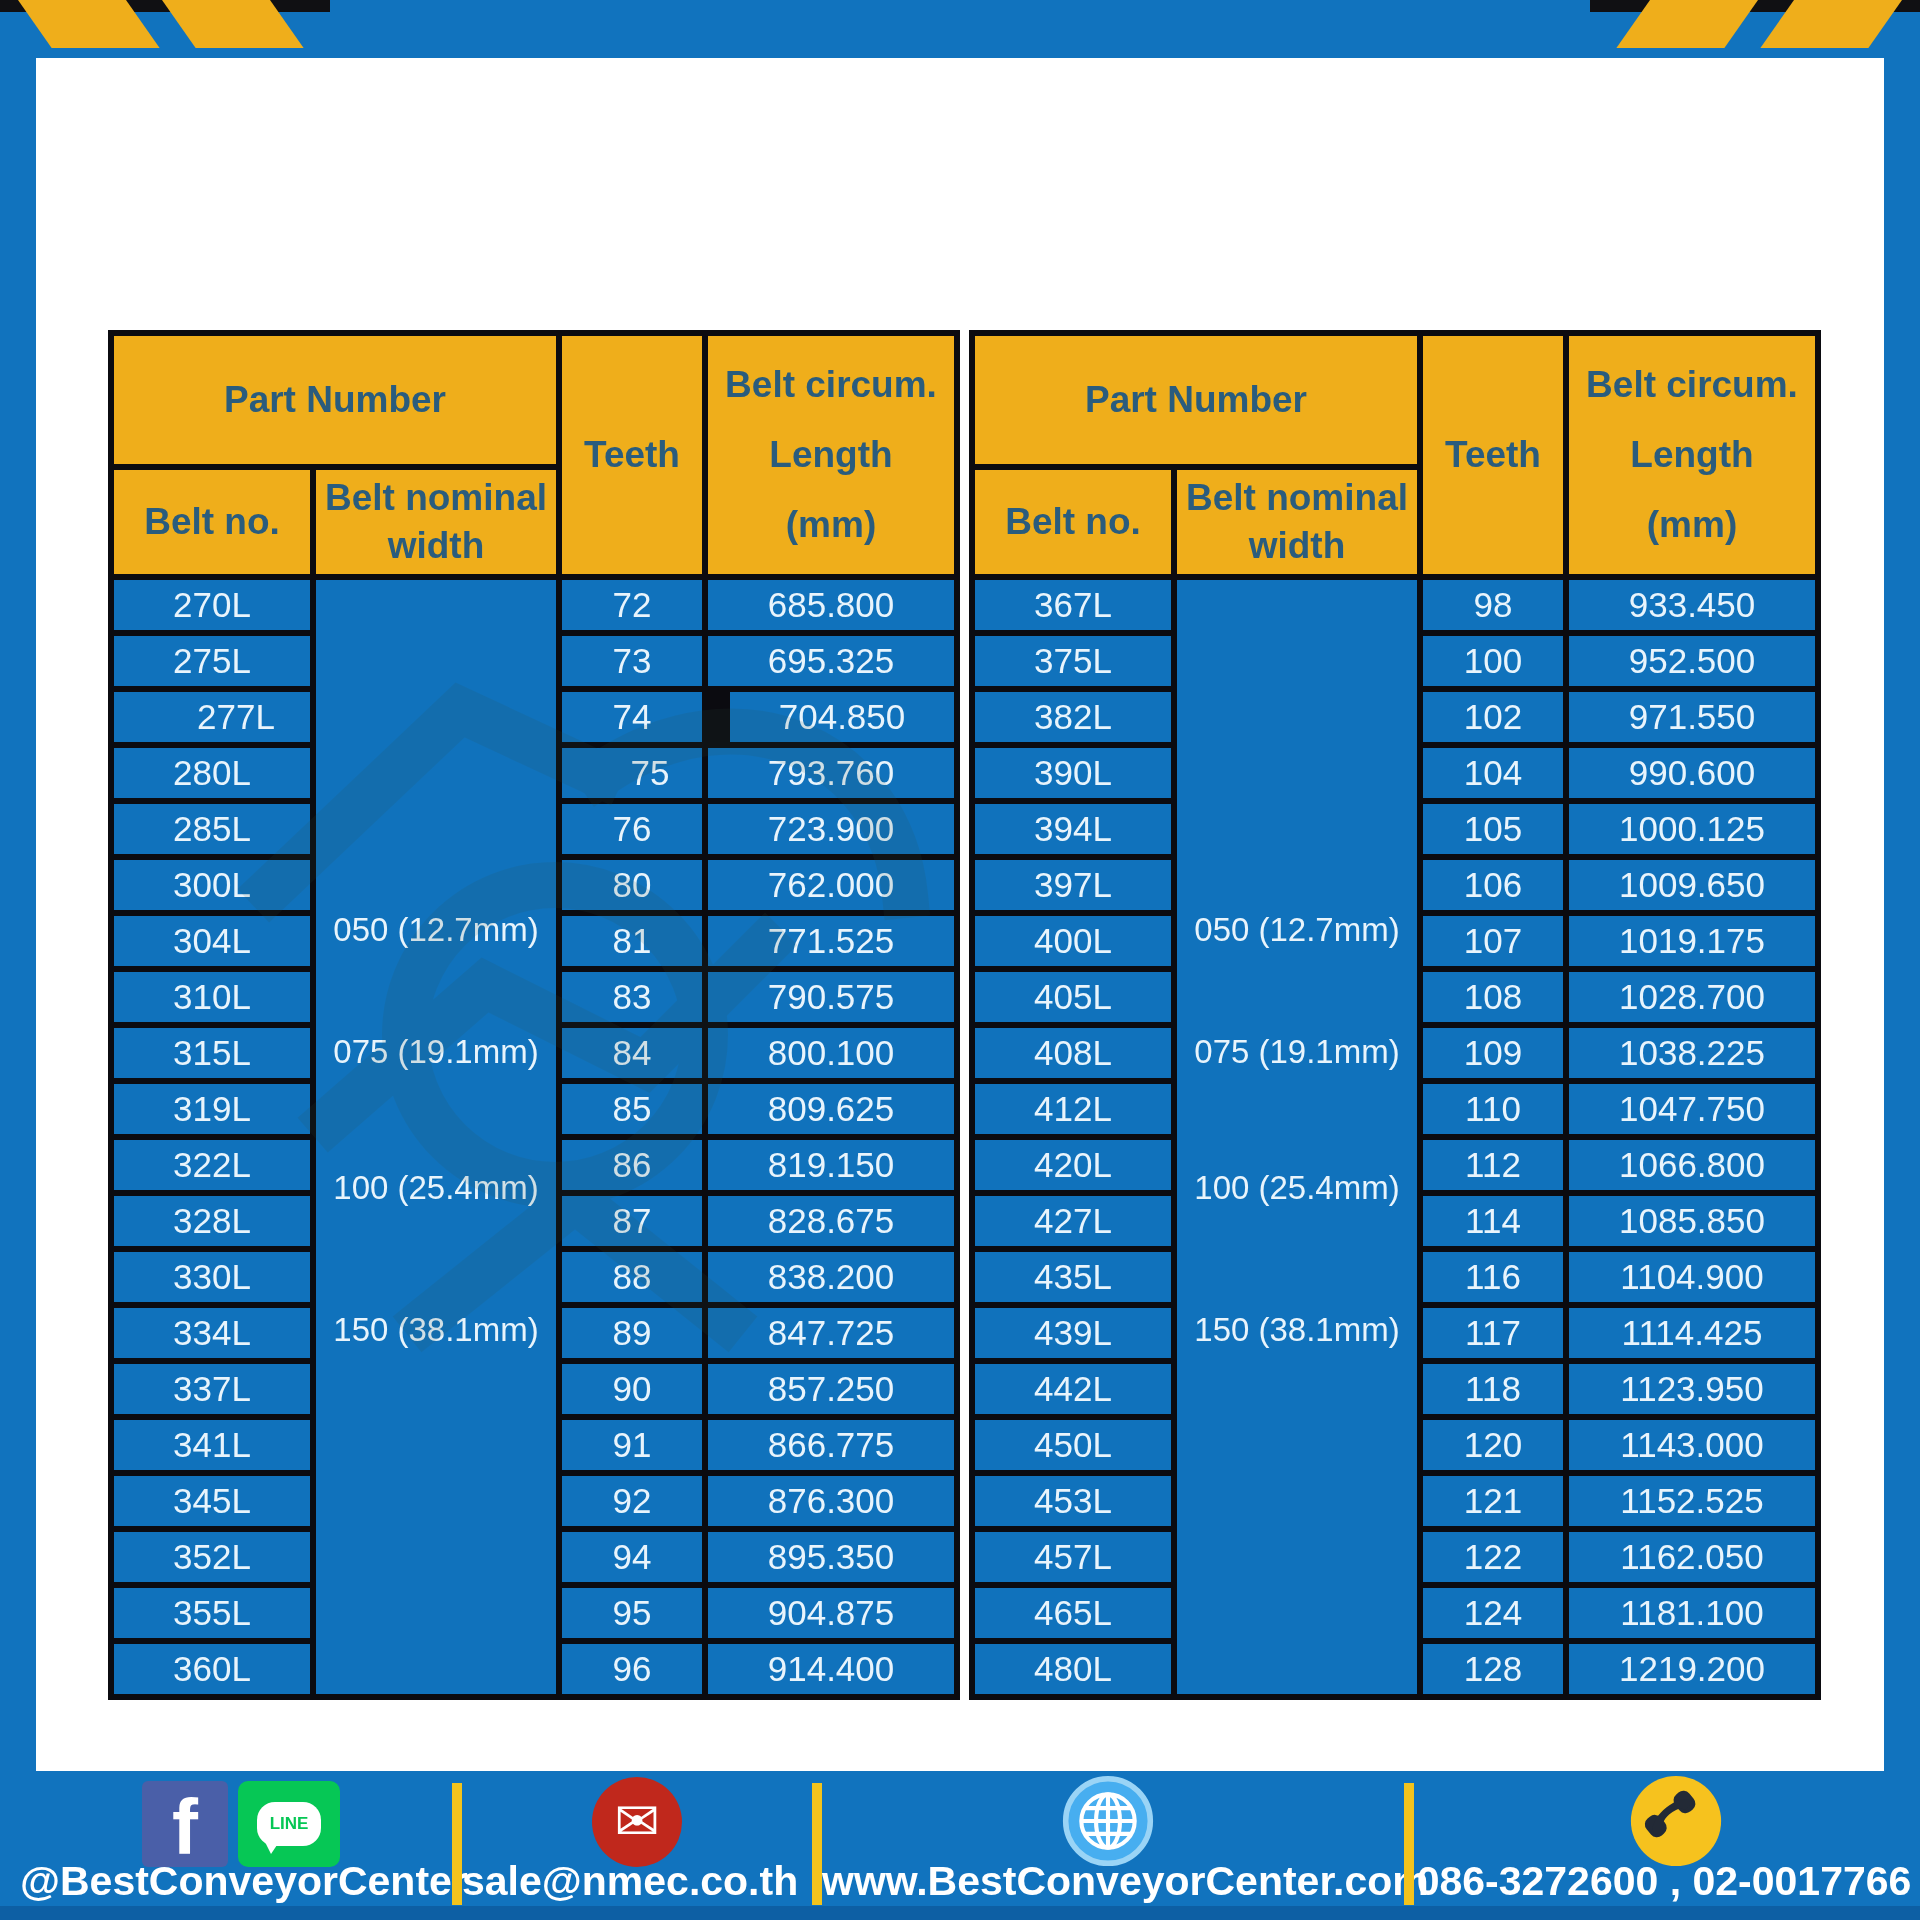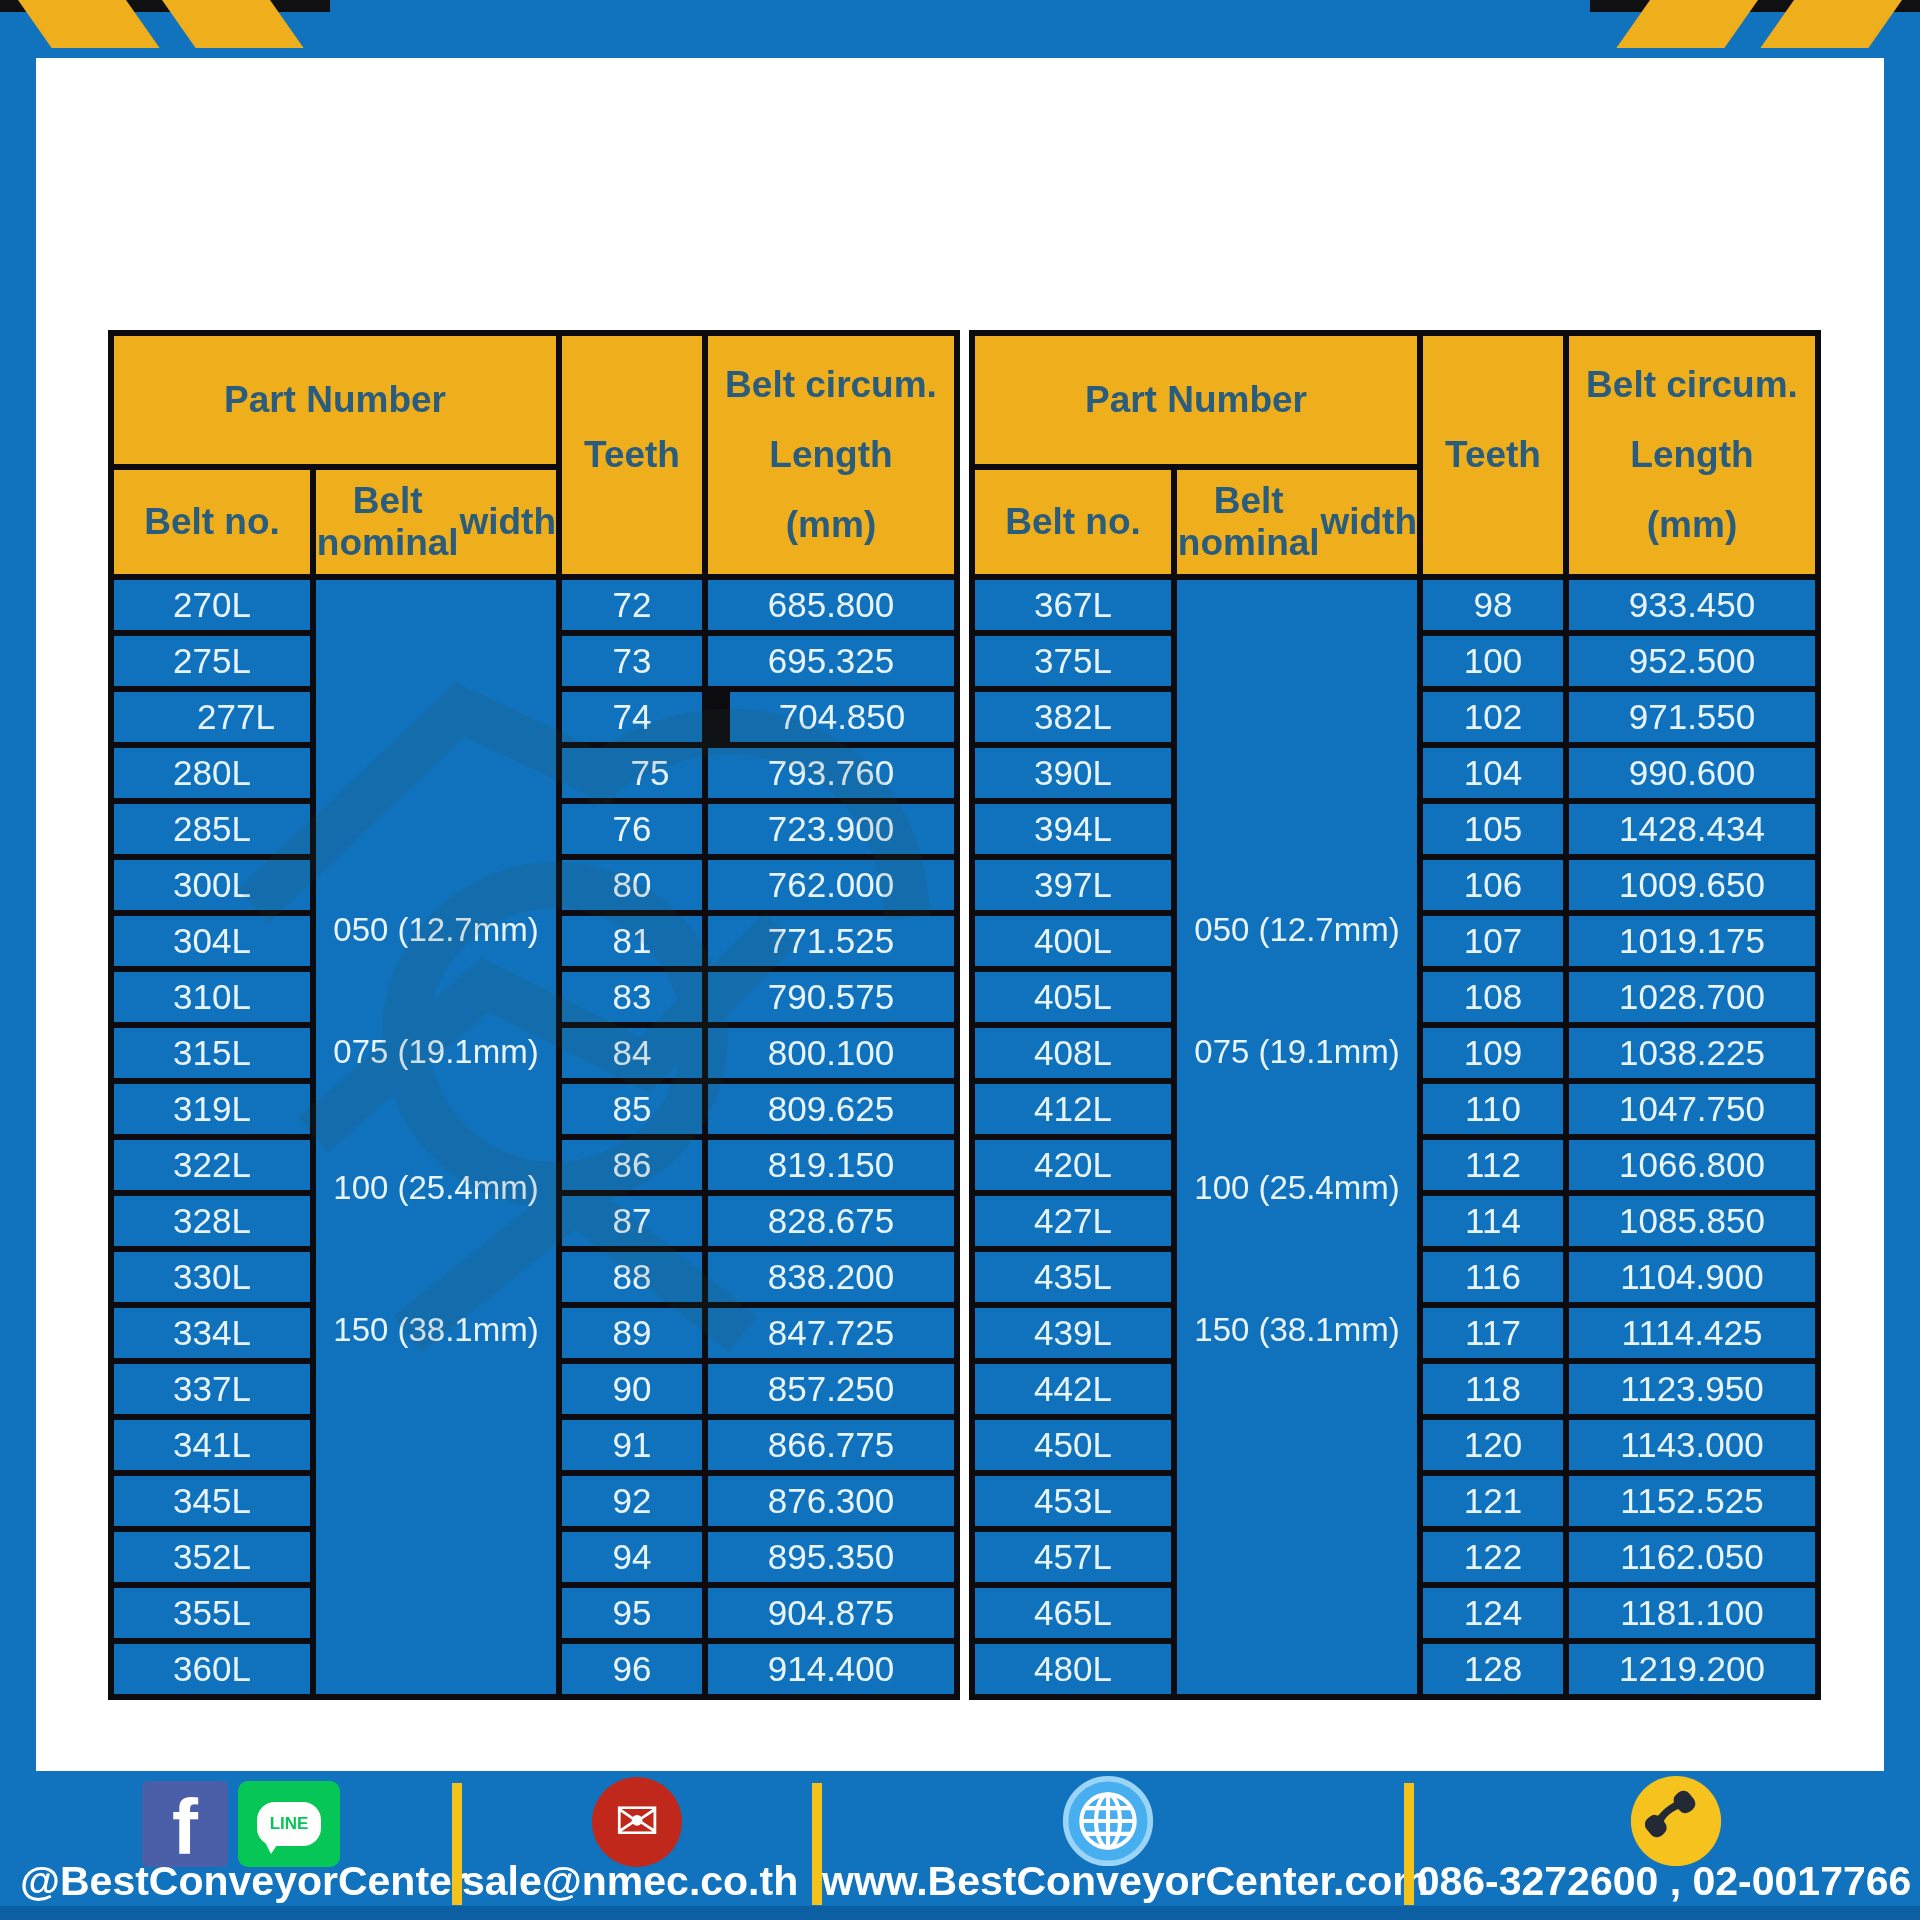--- a/index.html
+++ b/index.html
@@ -53,21 +53,21 @@
     grid-template-rows:128px 104px repeat(20,50px);
     gap:6px;padding:6px;background:var(--border-black);z-index:4;}
   #table-left{left:108px;}
   #table-right{left:969px;}
   .hcell{background:var(--header-yellow);color:var(--header-text);font-weight:bold;
     display:flex;align-items:center;justify-content:center;font-size:37px;text-align:center;}
   .h-part{grid-column:1/3;grid-row:1;}
   .h-teeth{grid-column:3;grid-row:1/3;}
   .h-circ{grid-column:4;grid-row:1/3;flex-direction:column;justify-content:space-evenly;}
   .h-beltno{grid-column:1;grid-row:2;}
-  .h-nominal{grid-column:2;grid-row:2;flex-direction:row;justify-content:space-evenly;}
+  .h-nominal{grid-column:2;grid-row:2;flex-direction:column;justify-content:space-evenly;text-align:right;}
   .cell.data{background:var(--cell-blue);color:var(--data-text);font-size:35px;font-weight:400;
     display:flex;align-items:center;justify-content:center;}
   .width-merged{grid-column:2;grid-row:3/23;background:var(--cell-blue);position:relative;}
   .wlabel{position:absolute;width:100%;text-align:center;transform:translateY(-50%);
     color:var(--data-text);font-size:33px;}
   
   .footer{position:absolute;left:0;top:1771px;width:1920px;height:149px;background:var(--frame-blue);z-index:8;}
   .bottom-strip{position:absolute;left:0;top:135px;width:1920px;height:14px;background:var(--footer-bottom);}
   .f-label{position:absolute;top:87px;color:#fff;font-weight:bold;font-size:41px;text-align:center;white-space:nowrap;}
   .f-label.social{left:20px;width:440px;}
@@ -229,21 +229,21 @@
       <div class="cell data" style="grid-area: 4 / 3;">100</div>
       <div class="cell data" style="grid-area: 4 / 4;">952.500</div>
       <div class="cell data" style="grid-area: 5 / 1;">382L</div>
       <div class="cell data" style="grid-area: 5 / 3;">102</div>
       <div class="cell data" style="grid-area: 5 / 4;">971.550</div>
       <div class="cell data" style="grid-area: 6 / 1;">390L</div>
       <div class="cell data" style="grid-area: 6 / 3;">104</div>
       <div class="cell data" style="grid-area: 6 / 4;">990.600</div>
       <div class="cell data" style="grid-area: 7 / 1;">394L</div>
       <div class="cell data" style="grid-area: 7 / 3;">105</div>
-      <div class="cell data" style="grid-area: 7 / 4;">1428.434</div>
+      <div class="cell data" style="grid-area: 7 / 4;">1000.125</div>
       <div class="cell data" style="grid-area: 8 / 1;">397L</div>
       <div class="cell data" style="grid-area: 8 / 3;">106</div>
       <div class="cell data" style="grid-area: 8 / 4;">1009.650</div>
       <div class="cell data" style="grid-area: 9 / 1;">400L</div>
       <div class="cell data" style="grid-area: 9 / 3;">107</div>
       <div class="cell data" style="grid-area: 9 / 4;">1019.175</div>
       <div class="cell data" style="grid-area: 10 / 1;">405L</div>
       <div class="cell data" style="grid-area: 10 / 3;">108</div>
       <div class="cell data" style="grid-area: 10 / 4;">1028.700</div>
       <div class="cell data" style="grid-area: 11 / 1;">408L</div>

